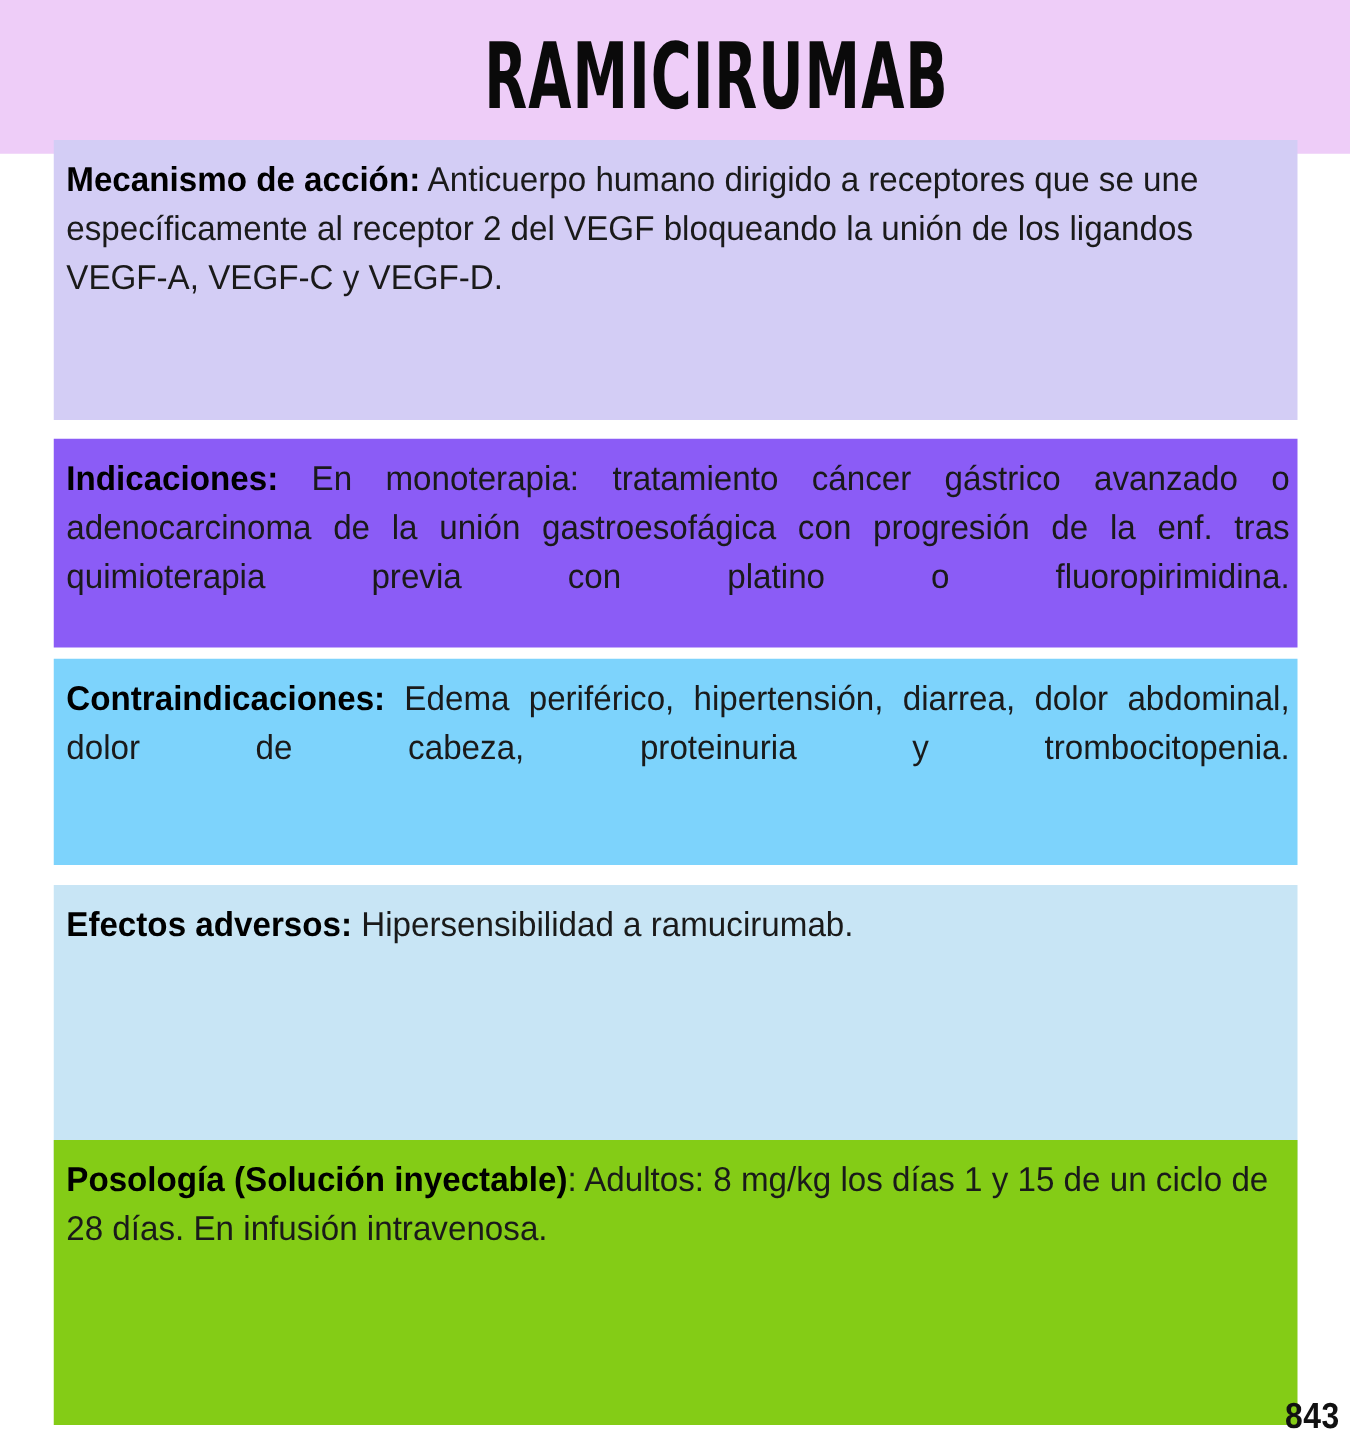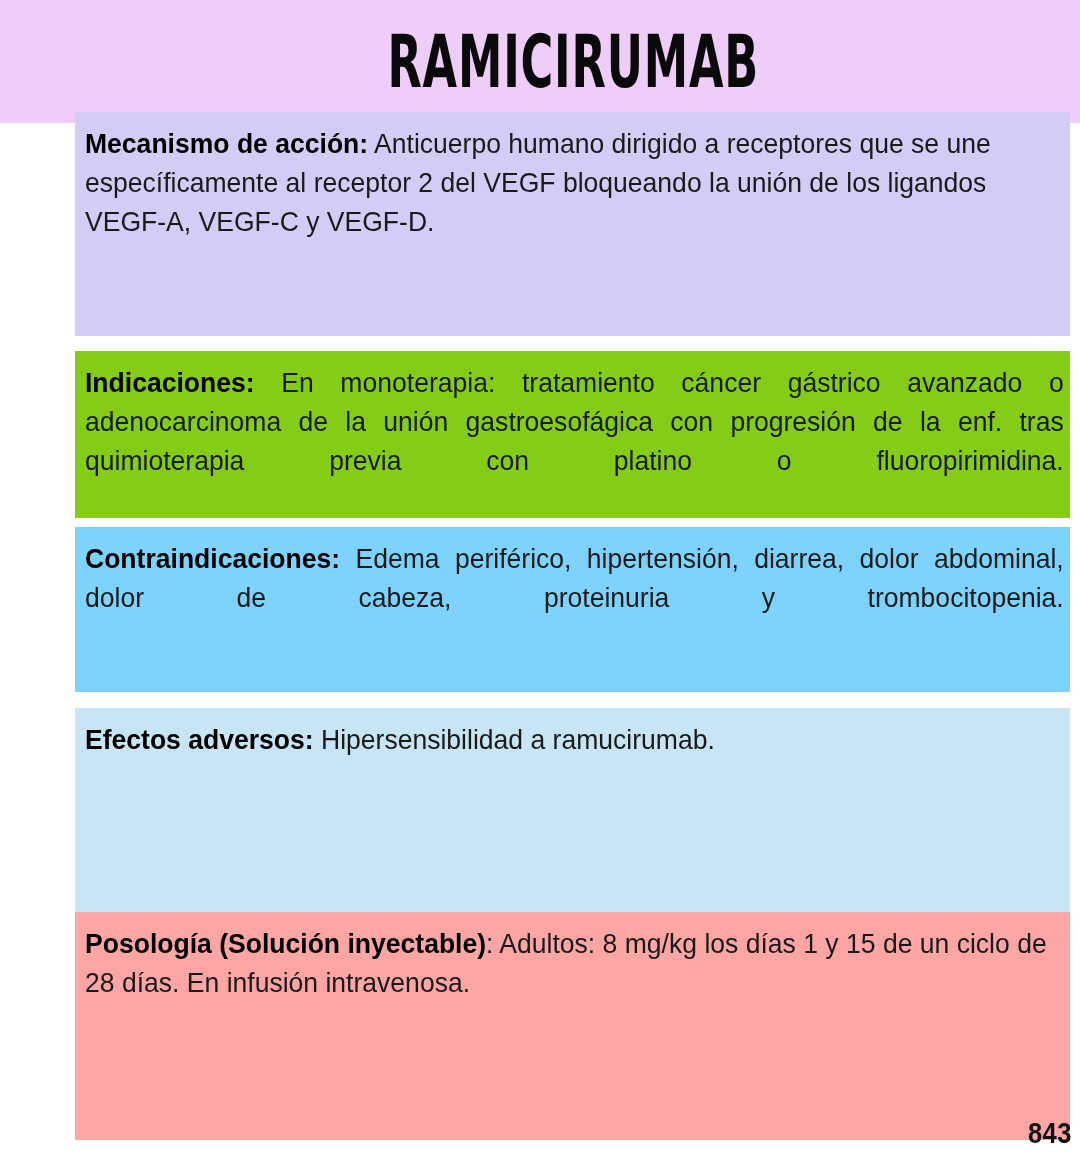--- a/index.html
+++ b/index.html
@@ -46,21 +46,20 @@
   .block {
     position: absolute;
     left: 43px;
     width: 995px;
     box-sizing: border-box;
     padding: 12px 6px 24px 10px;
     color: #1a1a1a;
     font-size: 27.5px;
     line-height: 1.42;
     font-stretch: condensed;
-    margin-left: 32px;
   }
   .block .body {
     margin: 0;
     transform: scaleX(0.965);
     transform-origin: left top;
     width: 103.6%;
   }
   .block b {
     font-weight: 700;
     color: #000000;
@@ -119,29 +118,29 @@
 <body style="background: rgb(255, 255, 255);">
 
 <div class="header-band" style="background: rgb(238, 205, 248);">
   <div class="header-title">RAMICIRUMAB</div>
 </div>
 
 <section class="block" id="block-mecanismo" style="background: rgb(211, 205, 245);">
   <p class="body"><b>Mecanismo de acción:</b><span> Anticuerpo humano dirigido a receptores que se une específicamente al receptor 2 del VEGF bloqueando la unión de los ligandos VEGF-A, VEGF-C y VEGF-D.</span></p>
 </section>
 
-<section class="block just" id="block-indicaciones" style="background: #84cc16;">
+<section class="block just" id="block-indicaciones" style="background: #8b5cf6;">
   <p class="body"><b>Indicaciones:</b><span> En monoterapia: tratamiento cáncer gástrico avanzado o adenocarcinoma de la unión gastroesofágica con progresión de la enf. tras quimioterapia previa con platino o fluoropirimidina.</span></p>
 </section>
 
 <section class="block just" id="block-contraindicaciones" style="background: #7dd3fc;">
   <p class="body"><b>Contraindicaciones:</b><span> Edema periférico, hipertensión, diarrea, dolor abdominal, dolor de cabeza, proteinuria y trombocitopenia.</span></p>
 </section>
 
 <section class="block" id="block-efectos" style="background: rgb(200, 229, 245);">
   <p class="body"><b>Efectos adversos:</b><span> Hipersensibilidad a ramucirumab.</span></p>
 </section>
 
-<section class="block" id="block-posologia" style="background: #fca5a5;">
+<section class="block" id="block-posologia" style="background: #84cc16;">
   <p class="body"><b>Posología (Solución inyectable)</b><span>: Adultos: 8 mg/kg los días 1 y 15 de un ciclo de 28 días. En infusión intravenosa.</span></p>
 </section>
 
 <div class="page-number">843</div>
 
 </body></html>

